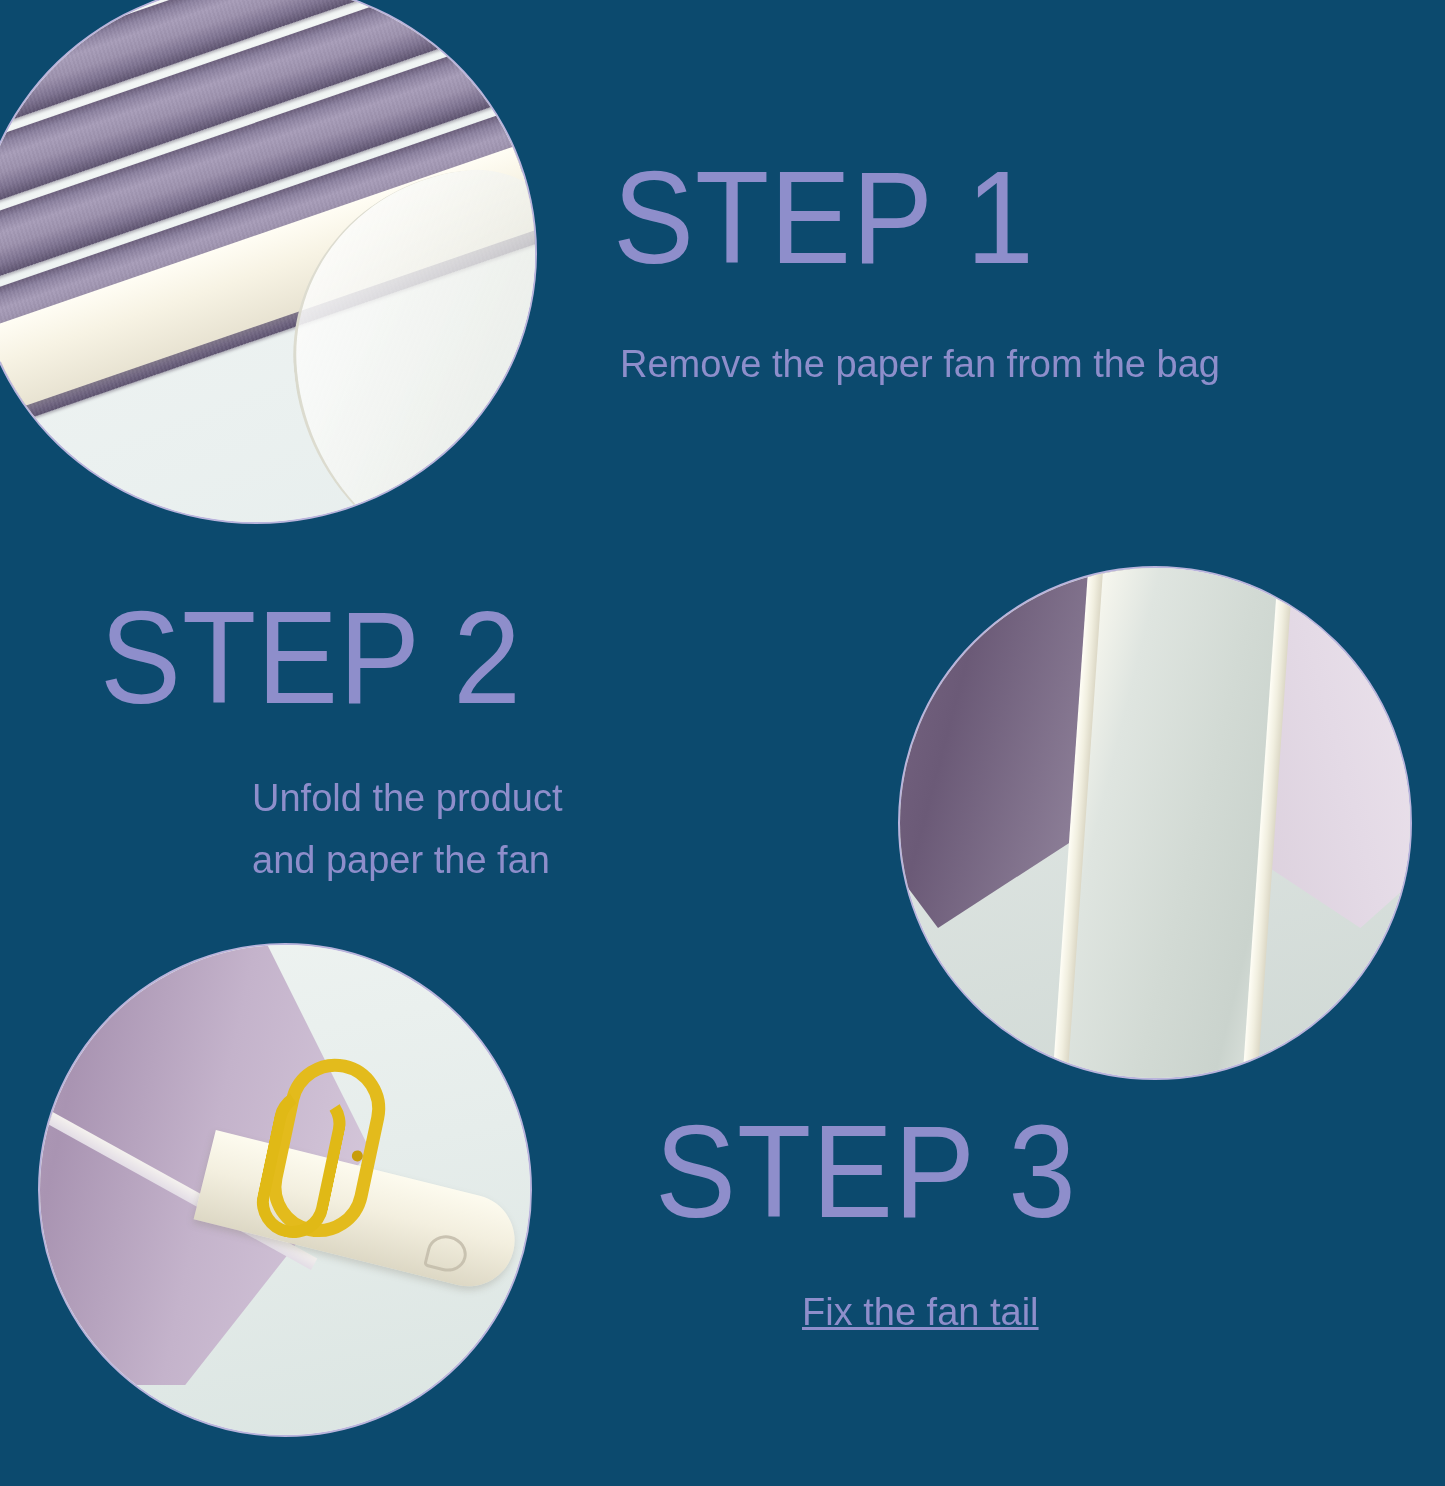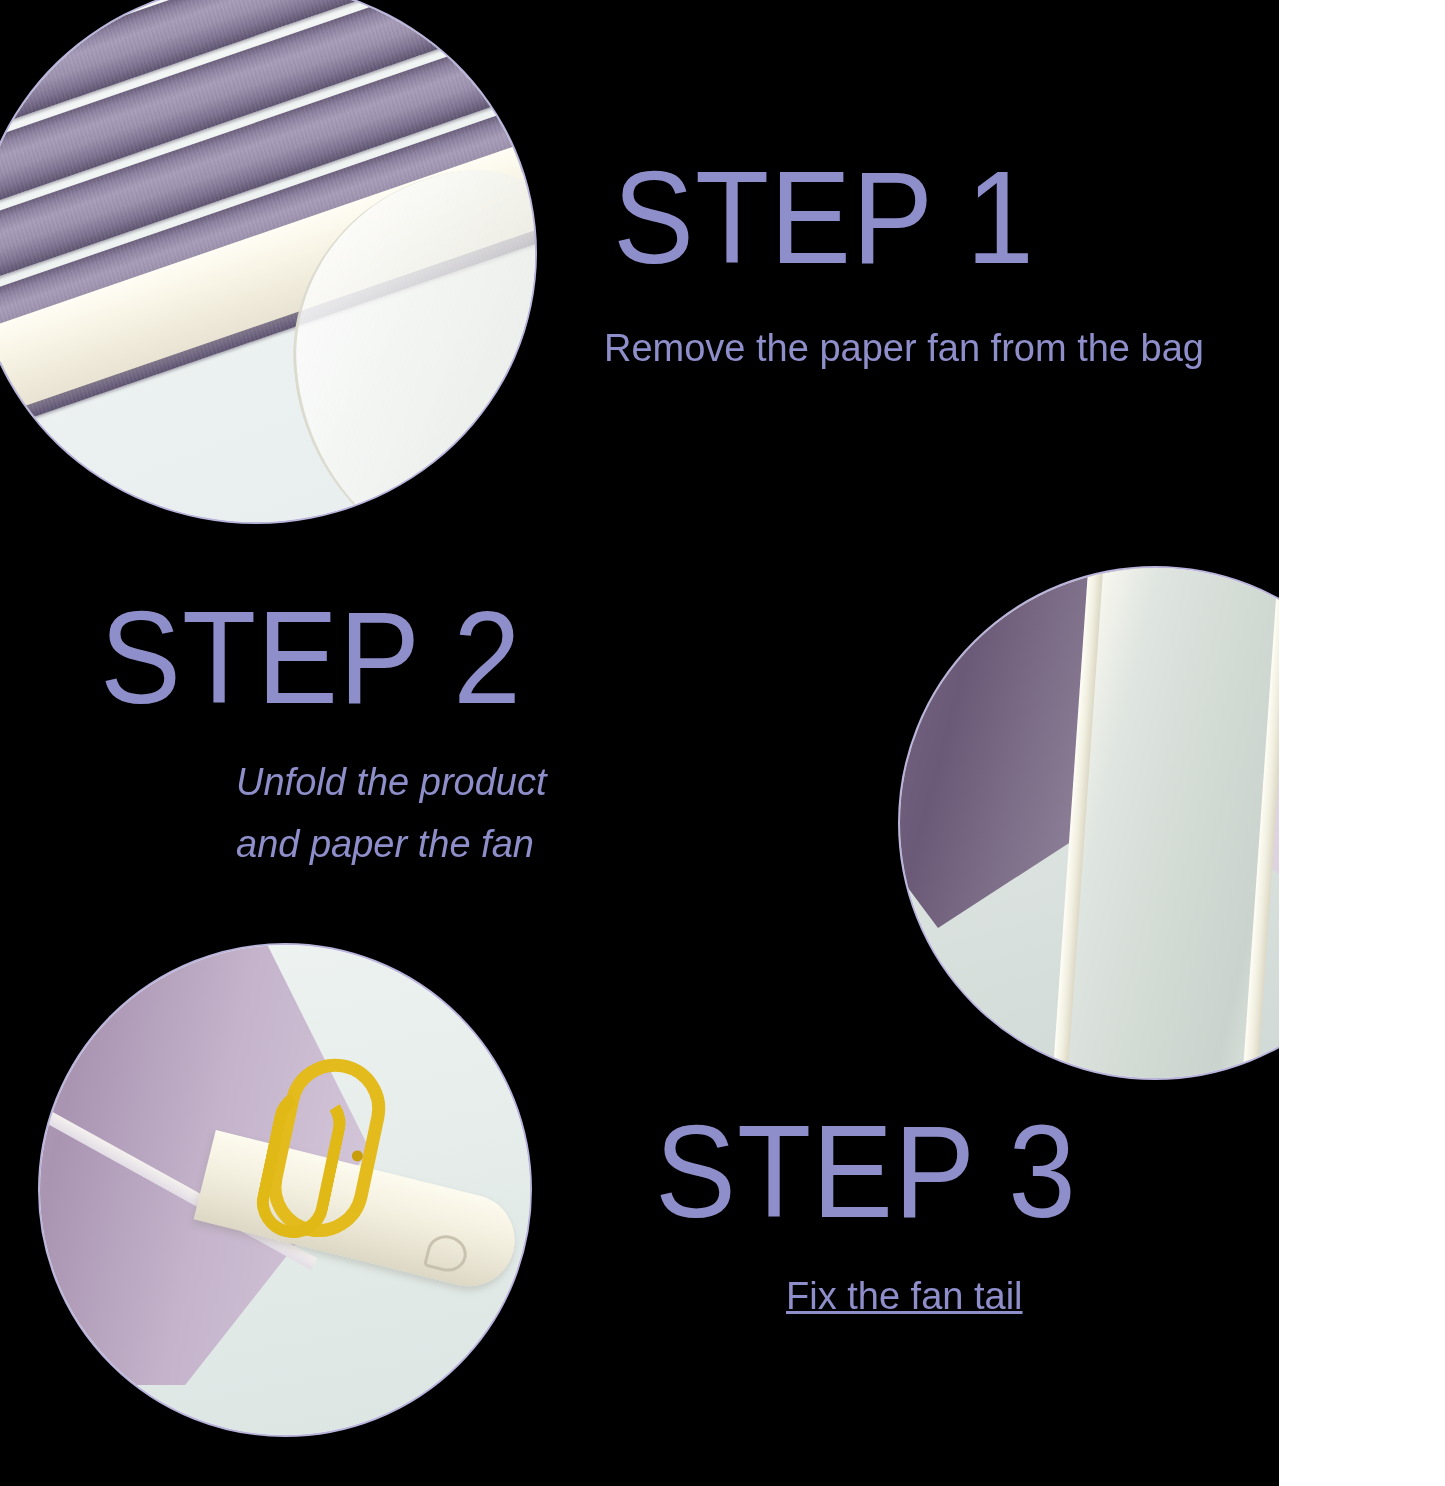--- a/index.html
+++ b/index.html
@@ -7,23 +7,23 @@
     margin: 0;
     padding: 0;
     background: #ffffff;
   }
   body {
     font-family: "Liberation Sans", sans-serif;
   }
 
   .page {
     position: relative;
-    width: 1279px;
+    width: 1445px;
     height: 1486px;
-    background: #000000;
+    background: #0c4a6e;
     overflow: hidden;
   }
 
   
   .photo-circle {
     position: absolute;
     border-radius: 50%;
     overflow: hidden;
     box-sizing: border-box;
     border: 2px solid #b9b4dc;
@@ -247,34 +247,34 @@
     font-weight: 400;
     font-size: 132px;
     letter-spacing: 1px;
     line-height: 1;
     white-space: nowrap;
     transform: scaleX(.92);
     transform-origin: left center;
   }
   .step-body {
     position: absolute;
-    margin: 0;
+    margin: 16px;
     color: #8e8ecb;
     font-family: "Liberation Sans", sans-serif;
     font-weight: 400;
     font-size: 38px;
     line-height: 1.62;
     white-space: nowrap;
   }
 
   #heading-step1 { left: 613px;  top: 152px; }
   #body-step1    { left: 604px;  top: 318px; text-align: left; }
 
   #heading-step2 { left: 100px;  top: 592px; }
-  #body-step2    { left: 236px;  top: 752px; text-align: left; font-style: italic; }
+  #body-step2    { left: 236px;  top: 752px; text-align: left; }
 
   #heading-step3 { left: 655px;  top: 1106px; }
   #body-step3    { left: 786px;  top: 1266px; text-align: left; text-decoration: underline; }
 </style>
 </head>
 <body>
 
 <div class="page">
 
   <div class="photo-circle" id="circle-step1">

